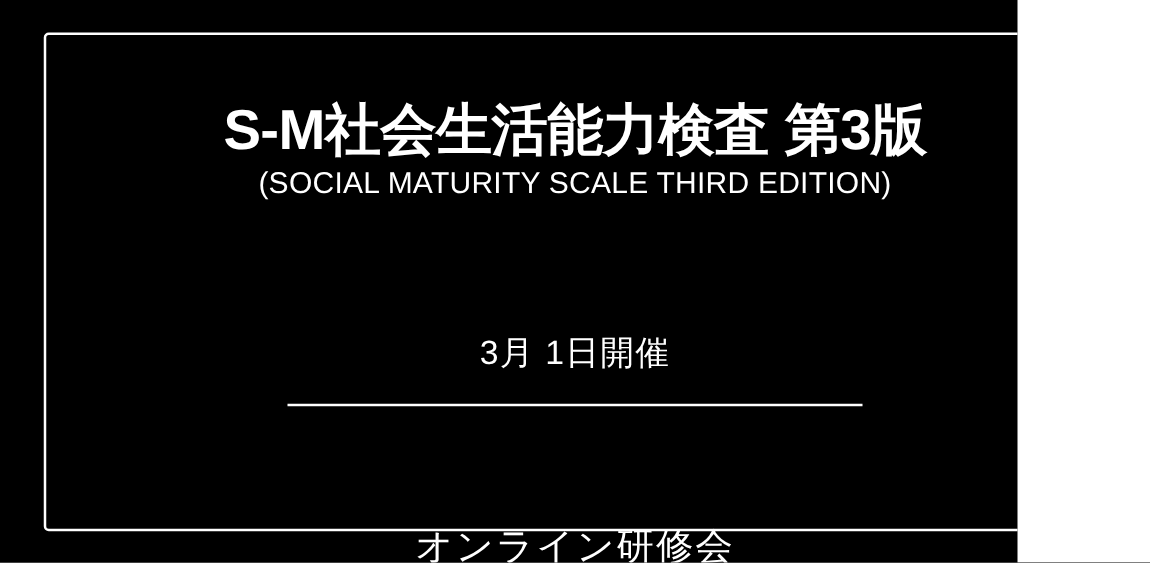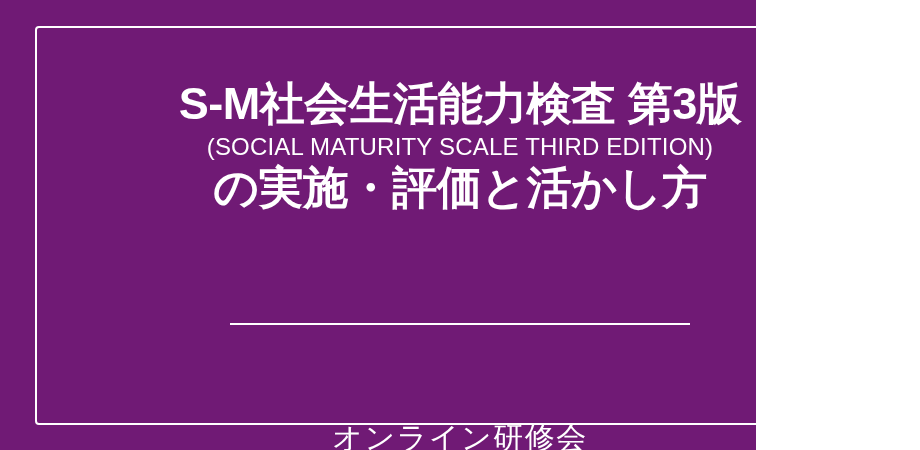--- a/index.html
+++ b/index.html
@@ -10,23 +10,23 @@
   body {
     width: 920px;
     height: 450px;
     overflow: hidden;
     font-family: "Liberation Sans", "DejaVu Sans", sans-serif;
     background: #ffffff;
   }
 
   .slide {
     position: relative;
-    width: 756px;
+    width: 814px;
     height: 450px;
-    background: #701a75;
+    background: #000000;
     box-sizing: border-box;
     overflow: hidden;
   }
 
   
   .frame {
     position: absolute;
     left: 35px;
     top: 26px;
     width: 850px;
@@ -132,22 +132,22 @@
 
 <div class="slide">
 
   <div class="frame"></div>
 
   <div class="content">
 
     <div class="title-block">
       <span class="title-main">S-M社会生活能力検査 第3版</span>
       <span class="title-sub-en">(SOCIAL MATURITY SCALE THIRD EDITION)</span>
-      <span class="title-main2">の実施・評価と活かし方</span>
     </div>
 
+    <div class="date-line">3月 1日開催</div>
 
     <div class="divider"></div>
 
     <div class="footer-line">オンライン研修会</div>
 
   </div>
 </div>
 
 </body></html>

